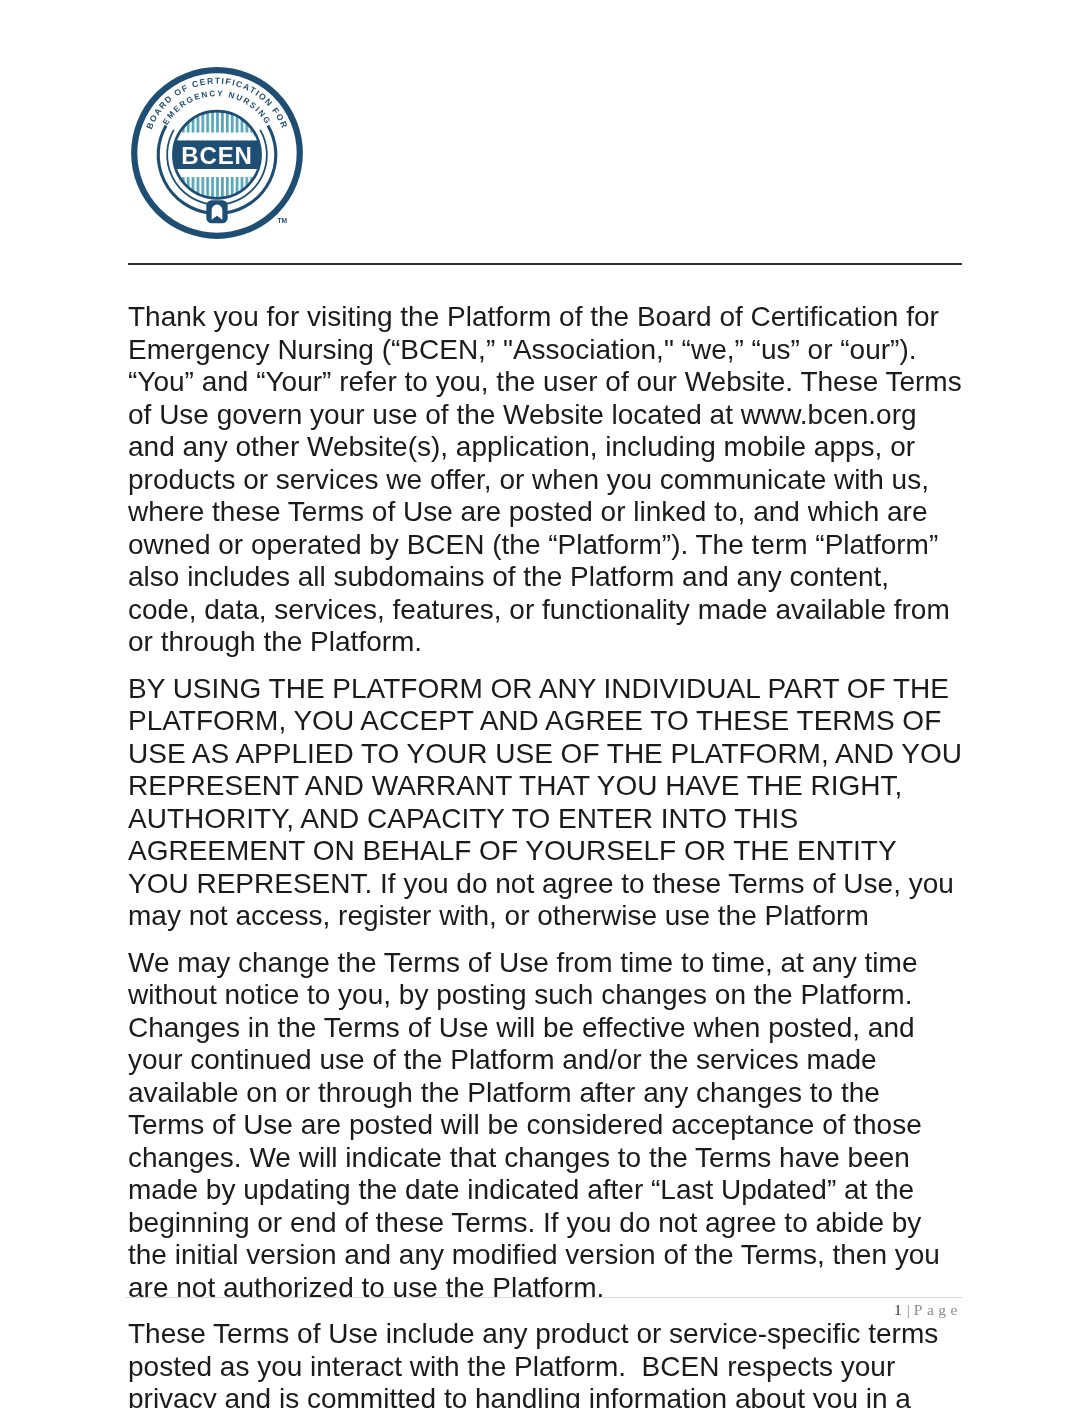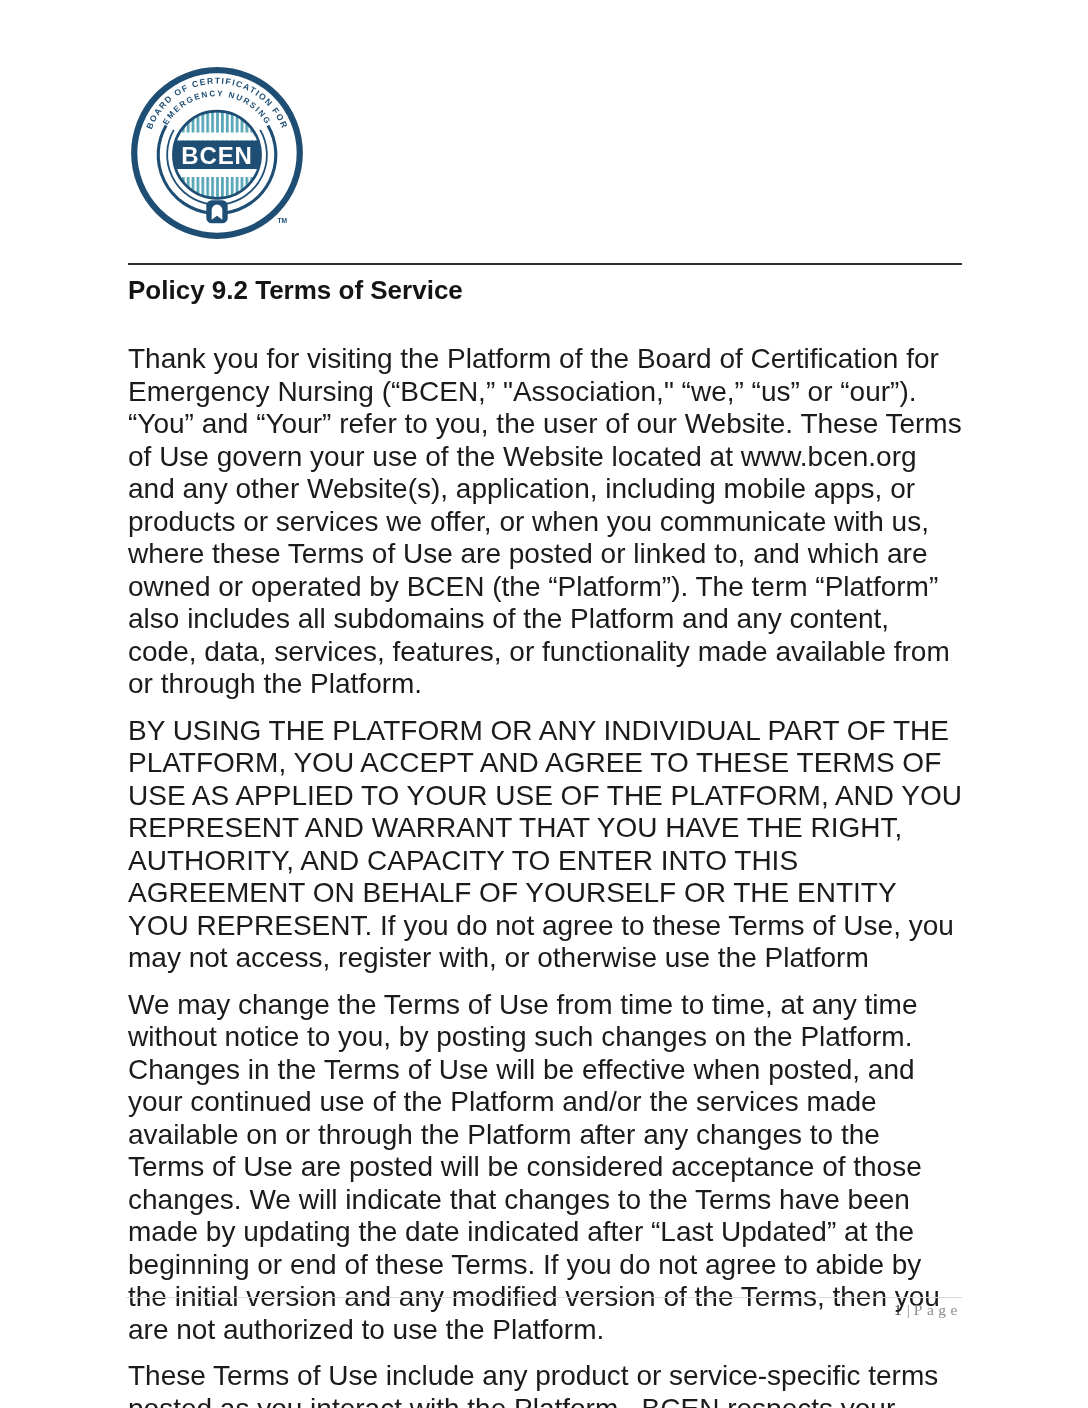--- a/index.html
+++ b/index.html
@@ -101,21 +101,20 @@
 
       <rect x="88" y="153" width="24" height="26" rx="6" class="navy-fill"></rect>
       <path d="M 94,175 v-11 a 6,6 0 0 1 12,0 v11 l -6,-4.5 z" class="white-fill"></path>
 
       <text x="168" y="179" class="tm-text">TM</text>
     </svg>
   </div>
 
   <hr class="rule">
 
-  <h1 class="doc-title">Policy 9.2 Terms of Service</h1>
 
   <div class="content">
     <p>Thank you for visiting the Platform of the Board of Certification for Emergency Nursing (“BCEN,” "Association," “we,” “us” or “our”). “You” and “Your” refer to you, the user of our Website. These Terms of Use govern your use of the Website located at www.bcen.org and any other Website(s), application, including mobile apps, or products or services we offer, or when you communicate with us, where these Terms of Use are posted or linked to, and which are owned or operated by BCEN (the “Platform”). The term “Platform” also includes all subdomains of the Platform and any content, code, data, services, features, or functionality made available from or through the Platform.</p>
     <p>BY USING THE PLATFORM OR ANY INDIVIDUAL PART OF THE PLATFORM, YOU ACCEPT AND AGREE TO THESE TERMS OF USE AS APPLIED TO YOUR USE OF THE PLATFORM, AND YOU REPRESENT AND WARRANT THAT YOU HAVE THE RIGHT, AUTHORITY, AND CAPACITY TO ENTER INTO THIS AGREEMENT ON BEHALF OF YOURSELF OR THE ENTITY YOU REPRESENT. If you do not agree to these Terms of Use, you may not access, register with, or otherwise use the Platform</p>
     <p>We may change the Terms of Use from time to time, at any time without notice to you, by posting such changes on the Platform. Changes in the Terms of Use will be effective when posted, and your continued use of the Platform and/or the services made available on or through the Platform after any changes to the Terms of Use are posted will be considered acceptance of those changes. We will indicate that changes to the Terms have been made by updating the date indicated after “Last Updated” at the beginning or end of these Terms. If you do not agree to abide by the initial version and any modified version of the Terms, then you are not authorized to use the Platform.</p>
     <p>These Terms of Use include any product or service-specific terms posted as you interact with the Platform.  BCEN respects your privacy and is committed to handling information about you in a safe and responsible manner.  To see the types of information we collect from you, how we collect it, and how we use it, please visit our</p>
   </div>
 
 </div>
 

